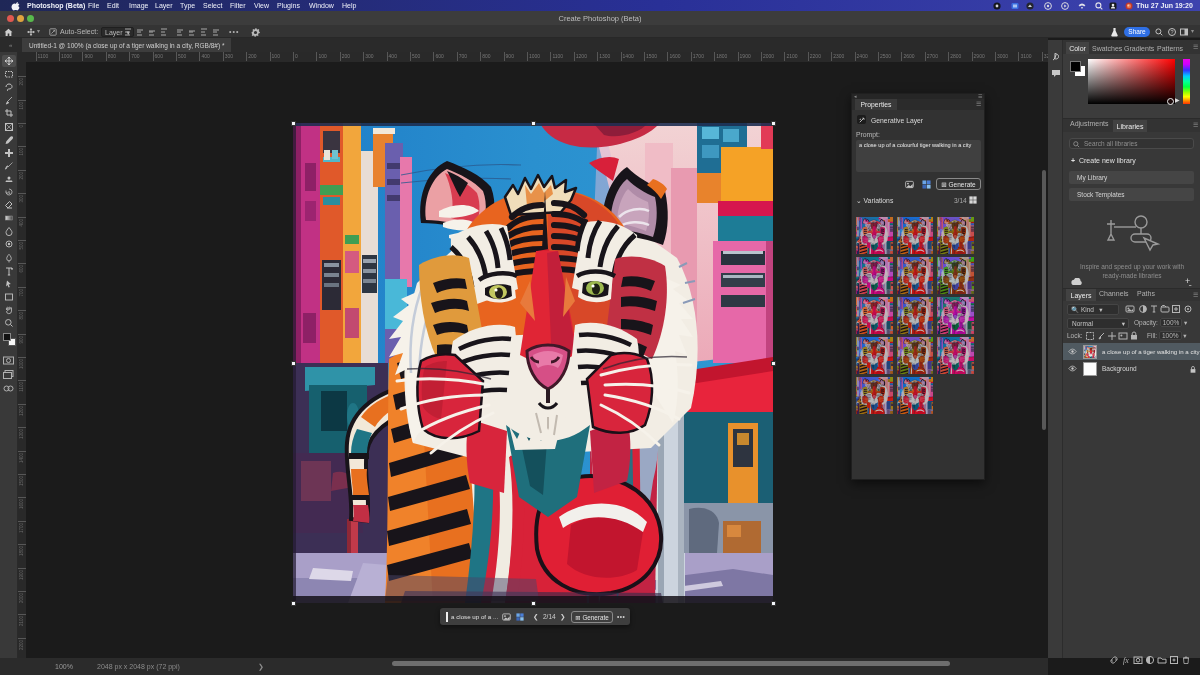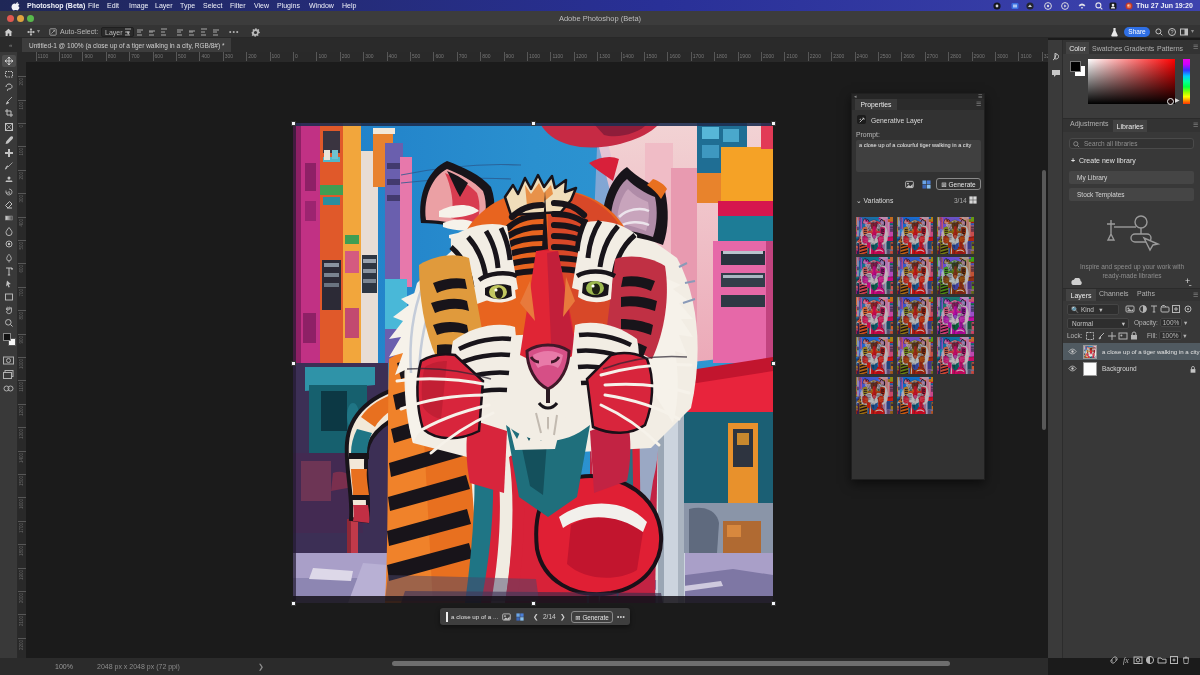--- a/index.html
+++ b/index.html
@@ -89,21 +89,21 @@
       <rect x="0.5" y="0.5" width="7" height="7" rx="1.5" fill="#17181e"></rect>
       <circle cx="4" cy="3" r="1.3" fill="#e8e8ee"></circle>
       <path d="M1.8 6.6c.3-1.5 1.2-2 2.2-2s1.9.5 2.2 2z" fill="#e8e8ee"></path>
     </svg>
 <svg class="abs" style="left:1125px;top:1.5px" width="8" height="8" viewBox="0 0 8 8">
       <circle cx="4" cy="4" r="3.5" fill="#c0392b"></circle>
       <circle cx="4" cy="4" r="2.2" fill="#e8734f"></circle>
       <circle cx="3.4" cy="3.4" r="1" fill="#f5c9a8"></circle>
     </svg>
 </div>
-<div class="abs" id="titlebar">Adobe Photoshop (Beta)</div>
+<div class="abs" id="titlebar">Create Photoshop (Beta)</div>
 <div class="tl" style="left:7px; background:#df5850;"></div>
 <div class="tl" style="left:17px; background:#dfa33f;"></div>
 <div class="tl" style="left:27px; background:#58b94c;"></div>
 <div class="abs" id="optionsbar">
 <svg class="abs" style="left:4px;top:2.5px" width="9" height="9" viewBox="0 0 10 10">
       <path d="M5 .8L9.4 4.6H8.2V9H5.9V6H4.1V9H1.8V4.6H.6z" fill="#cfcfcf"></path>
     </svg>
 <svg class="abs" style="left:27px;top:2.5px" width="8" height="8" viewBox="0 0 10 10">
       <path d="M5 0l1.6 2.3H5.6v2.1h2.1V3.4L10 5 7.7 6.6V5.6H5.6v2.1h1L5 10 3.4 7.7h1V5.6H2.3v1L0 5l2.3-1.6v1h2.1V2.3h-1z" fill="#cfcfcf"></path>
     </svg>

